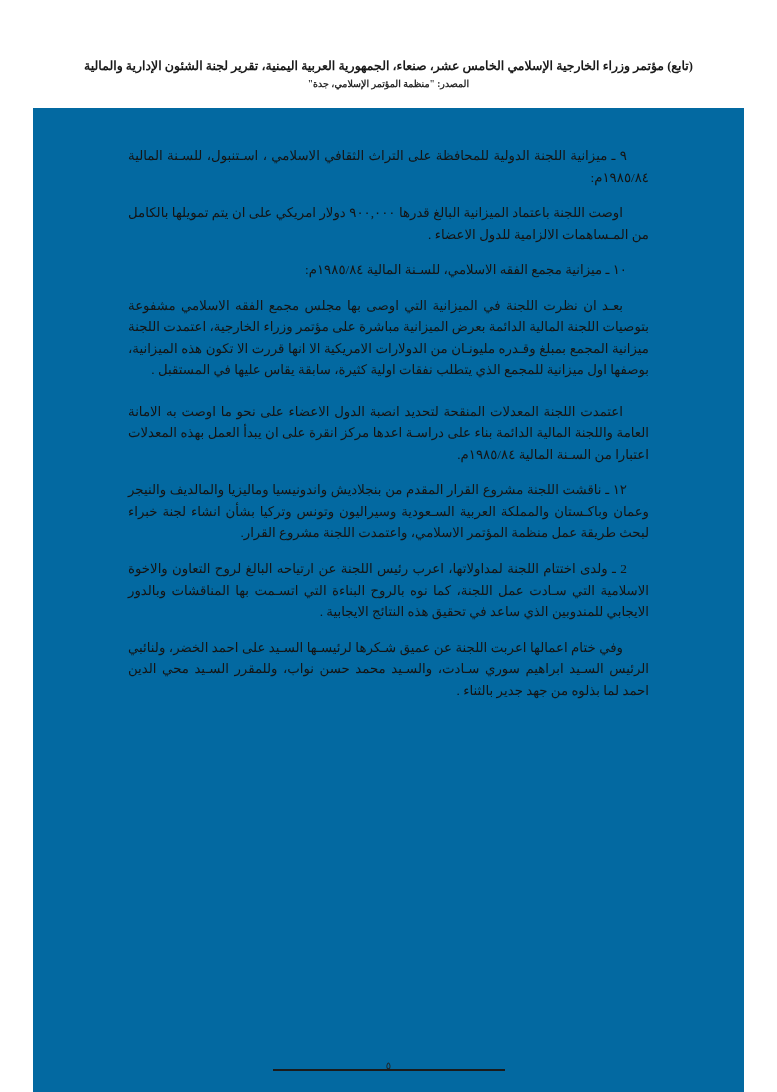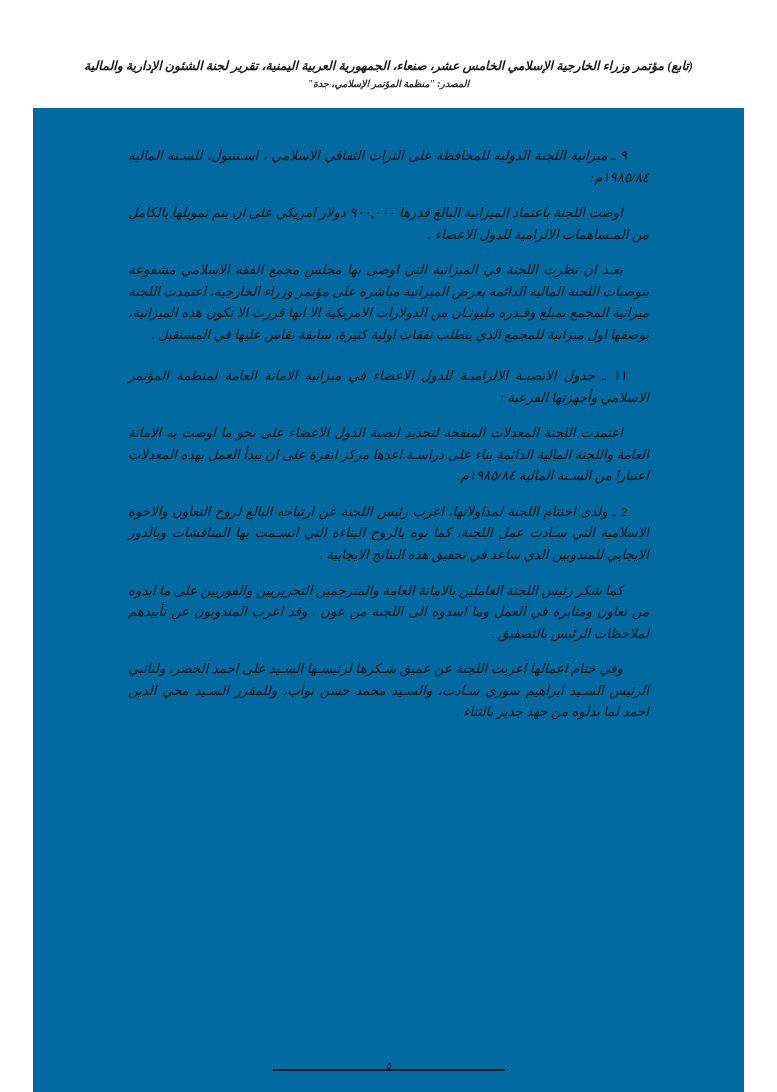--- a/index.html
+++ b/index.html
@@ -12,21 +12,20 @@
     height: 1092px;
     font-family: "Liberation Serif", "DejaVu Serif", serif;
     color: #111111;
     position: relative;
     overflow: hidden;
   }
 
   .page {
     position: absolute;
     inset: 0;
-    font-style: italic;
   }
 
   
   .header {
     position: absolute;
     top: 58px;
     left: 0;
     right: 0;
     text-align: center;
     direction: rtl;
@@ -118,25 +117,25 @@
   <div class="header">
     <div class="header-title">(تابع) مؤتمر وزراء الخارجية الإسلامي الخامس عشر، صنعاء، الجمهورية العربية اليمنية، تقرير لجنة الشئون الإدارية والمالية</div>
     <div class="header-source">المصدر: "منظمة المؤتمر الإسلامي، جدة"</div>
   </div>
 
   <div class="frame">
     <div class="content">
 
       <p class="para num">٩ ـ ميزانية اللجنة الدولية للمحافظة على التراث الثقافي الاسلامي ، اسـتنبول، للسـنة المالية ١٩٨٥/٨٤م:</p>
       <p class="para indent">اوصت اللجنة باعتماد الميزانية البالغ قدرها ٩٠٠,٠٠٠ دولار امريكي على ان يتم تمويلها بالكامل من المـساهمات الالزامية للدول الاعضاء .</p>
+      <p class="para num">١٠ ـ ميزانية مجمع الفقه الاسلامي، للسـنة المالية ١٩٨٥/٨٤م:</p>
       <p class="para indent gap-lg">بعـد ان نظرت اللجنة في الميزانية التي اوصى بها مجلس مجمع الفقه الاسلامي مشفوعة بتوصيات اللجنة المالية الدائمة بعرض الميزانية مباشرة على مؤتمر وزراء الخارجية، اعتمدت اللجنة ميزانية المجمع بمبلغ وقـدره مليونـان من الدولارات الامريكية الا انها قررت الا تكون هذه الميزانية، بوصفها اول ميزانية للمجمع الذي يتطلب نفقات اولية كثيرة، سابقة يقاس عليها في المستقبل .</p>
-      <p class="para num">١١ ـ جدول الانصبـة الالزاميـة للدول الاعضاء في ميزانية الامانة العامة لمنظمة المؤتمر الاسلامي وأجهزتها الفرعية :</p>
       <p class="para indent">اعتمدت اللجنة المعدلات المنقحة لتحديد انصبة الدول الاعضاء على نحو ما اوصت به الامانة العامة واللجنة المالية الدائمة بناء على دراسـة اعدها مركز انقرة على ان يبدأ العمل بهذه المعدلات اعتبارا من السـنة المالية ١٩٨٥/٨٤م.</p>
+      <p class="para num">١٢ ـ ناقشت اللجنة مشروع القرار المقدم من بنجلاديش واندونيسيا وماليزيا والمالديف والنيجر وعمان وباكـستان والمملكة العربية السـعودية وسيراليون وتونس وتركيا بشأن انشاء لجنة خبراء لبحث طريقة عمل منظمة المؤتمر الاسلامي، واعتمدت اللجنة مشروع القرار.</p>
       <p class="para num">2 ـ ولدى اختتام اللجنة لمداولاتها، اعرب رئيس اللجنة عن ارتياحه البالغ لروح التعاون والاخوة الاسلامية التي سـادت عمل اللجنة، كما نوه بالروح البناءة التي اتسـمت بها المناقشات وبالدور الايجابي للمندوبين الذي ساعد في تحقيق هذه النتائج الايجابية .</p>
-      <p class="para indent">كما شكر رئيس اللجنة العاملين بالامانة العامة والمترجمين التحريريين والفوريين على ما ابدوه من تعاون ومثابرة في العمل وما اسدوه الى اللجنة من عون . وقد اعرب المندوبون عن تأييدهم لملاحظات الرئيس بالتصفيق .</p>
       <p class="para indent">وفي ختام اعمالها اعربت اللجنة عن عميق شـكرها لرئيسـها السـيد على احمد الخضر، ولنائبي الرئيس السـيد ابراهيم سوري سـادت، والسـيد محمد حسن نواب، وللمقرر السـيد محي الدين احمد لما بذلوه من جهد جدير بالثناء .</p>
 
     </div>
 
     <div class="rule">
       <div class="rule-line"></div>
     </div>
   </div>
 
   <div class="page-number">٥</div>

